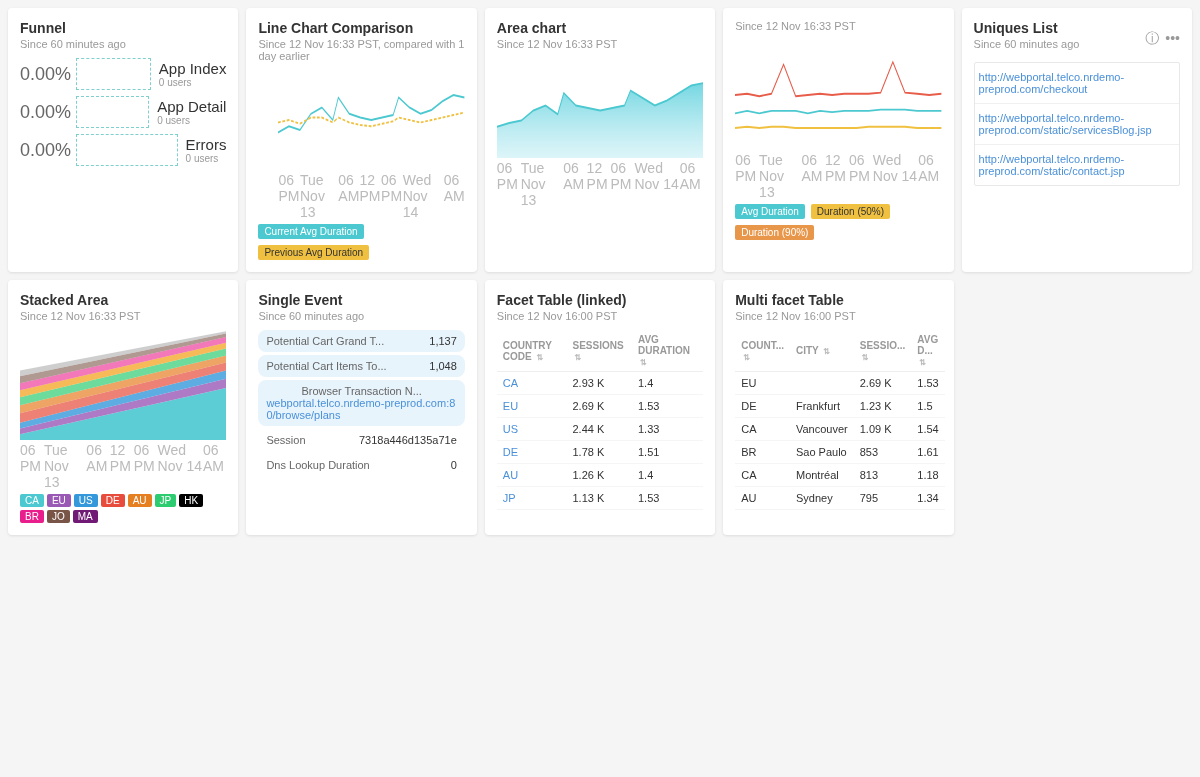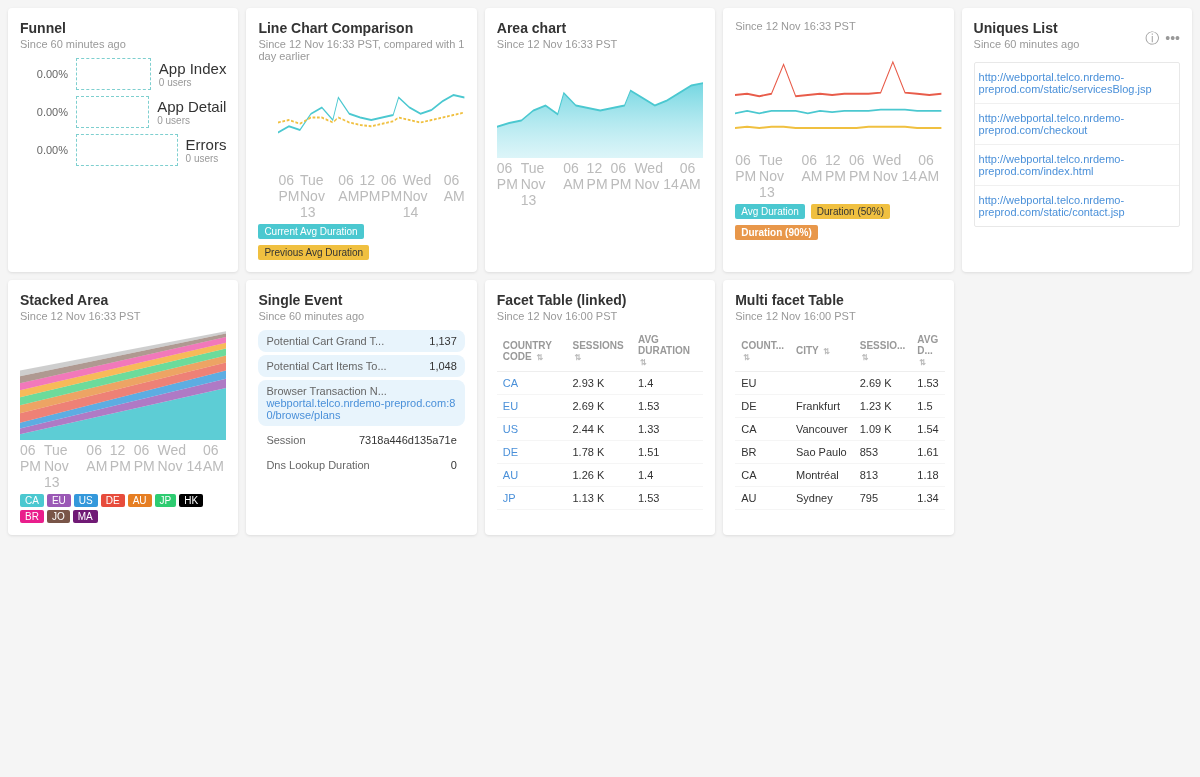--- a/index.html
+++ b/index.html
@@ -4,35 +4,35 @@
   <style>
     * { box-sizing: border-box; margin: 0; padding: 0; }
     body { background: #f5f5f5; font-family: -apple-system, BlinkMacSystemFont, 'Segoe UI', sans-serif; font-size: 12px; color: #333; }
     .dashboard { display: grid; grid-template-columns: 1fr 1fr 1fr 1fr 1fr; gap: 8px; padding: 8px; }
     .card { background: #fff; border-radius: 4px; padding: 12px; box-shadow: 0 1px 3px rgba(0,0,0,0.1); overflow: hidden; }
     .card-title { font-size: 14px; font-weight: 600; color: #333; margin-bottom: 2px; }
     .card-subtitle { font-size: 11px; color: #999; margin-bottom: 8px; }
 
     
     .funnel-row { display: flex; align-items: center; margin-bottom: 6px; }
-    .funnel-pct { font-size: 11px; color: #666; width: 48px; text-align: right; margin-right: 8px; }
+    .funnel-pct { font-size: 18px; color: #666; width: 48px; text-align: left; margin-right: 8px; }
     .funnel-bar-wrap { flex: 1; border: 1.5px dashed #7ecfcf; background: transparent; height: 32px; display: flex; align-items: center; }
     .funnel-label { margin-left: 8px; }
     .funnel-label-name { font-size: 15px; color: #333; }
     .funnel-label-users { font-size: 10px; color: #999; }
 
     
     .chart-area { width: 100%; height: 100px; position: relative; }
     svg { width: 100%; height: 100%; }
     .chart-axis { display: flex; justify-content: space-between; font-size: 14px; color: #bbb; margin-top: 2px; }
     .chart-legend { display: flex; gap: 6px; margin-top: 4px; flex-wrap: wrap; }
     .legend-badge { padding: 2px 6px; border-radius: 2px; font-size: 10px; color: #fff; }
     .legend-badge.teal { background: #4bc8d0; }
     .legend-badge.yellow { background: #f0c040; }
-    .legend-badge.orange { background: #e8974a; font-weight: bold; }
+    .legend-badge.orange { background: #e8974a; }
 
     
     .uniques-header { display: flex; align-items: center; justify-content: space-between; }
     .uniques-icons { display: flex; gap: 6px; color: #999; }
     .uniques-list-item { padding: 8px 4px; border-bottom: 1px solid #f0f0f0; font-size: 11px; color: #4a90d9; }
     .uniques-list-item:last-child { border-bottom: none; }
 
     
     .event-row { display: flex; justify-content: space-between; align-items: center; padding: 5px 8px; margin-bottom: 3px; font-size: 11px; }
     .event-row.highlight { background: #e8f4fc; border-radius: 8px; }
@@ -175,23 +175,22 @@
       <div>
         <div class="card-title">Uniques List</div>
         <div class="card-subtitle">Since 60 minutes ago</div>
       </div>
       <div class="uniques-icons">
         <span style="cursor:pointer;color:#999;font-size:14px;">ⓘ</span>
         <span style="cursor:pointer;color:#999;font-size:14px;">•••</span>
       </div>
     </div>
     <div style="border:1px solid #e8e8e8;border-radius:2px;margin-top:4px;">
+      <div class="uniques-list-item" style="cursor:pointer">http://webportal.telco.nrdemo-preprod.com/checkout</div>
       <div class="uniques-list-item" style="cursor:pointer">http://webportal.telco.nrdemo-preprod.com/static/servicesBlog.jsp</div>
-      <div class="uniques-list-item" style="cursor:pointer">http://webportal.telco.nrdemo-preprod.com/checkout</div>
-      <div class="uniques-list-item" style="cursor:pointer">http://webportal.telco.nrdemo-preprod.com/index.html</div>
       <div class="uniques-list-item" style="cursor:pointer">http://webportal.telco.nrdemo-preprod.com/static/contact.jsp</div>
     </div>
   </div>
 
   <div class="card">
     <div class="card-title">Stacked Area</div>
     <div class="card-subtitle">Since 12 Nov 16:33 PST</div>
     <div class="chart-area" style="height:110px">
       <svg viewBox="0 0 340 95" preserveAspectRatio="none">
 
@@ -235,21 +234,21 @@
     <div class="card-subtitle">Since 60 minutes ago</div>
     <div style="margin-top:6px">
       <div class="event-row highlight">
         <span class="event-row-label">Potential Cart Grand T...</span>
         <span class="event-row-value">1,137</span>
       </div>
       <div class="event-row highlight">
         <span class="event-row-label">Potential Cart Items To...</span>
         <span class="event-row-value">1,048</span>
       </div>
-      <div class="event-row highlight" style="flex-direction:column;align-items:flex-start;">
+      <div class="event-row highlight" style="flex-direction:column;align-items:center;">
         <span class="event-row-label">Browser Transaction N...</span>
         <span class="event-row-value link" style="word-break:break-all;">webportal.telco.nrdemo-preprod.com:80/browse/plans</span>
       </div>
       <div class="event-row">
         <span class="event-row-label">Session</span>
         <span class="event-row-value">7318a446d135a71e</span>
       </div>
       <div class="event-row">
         <span class="event-row-label">Dns Lookup Duration</span>
         <span class="event-row-value">0</span>

